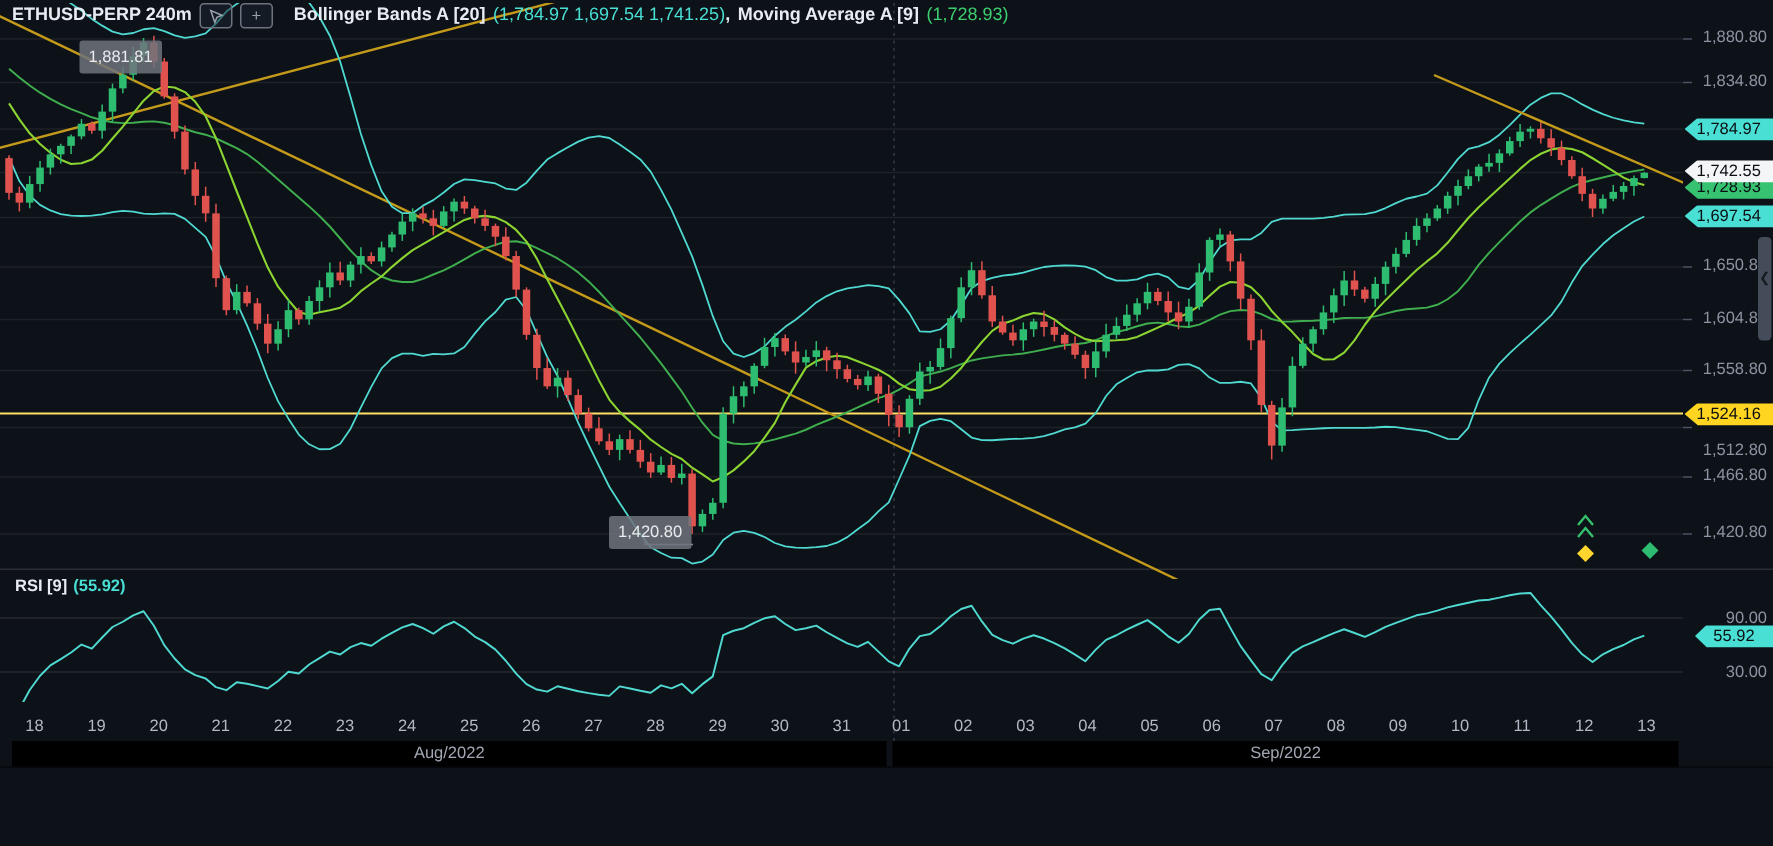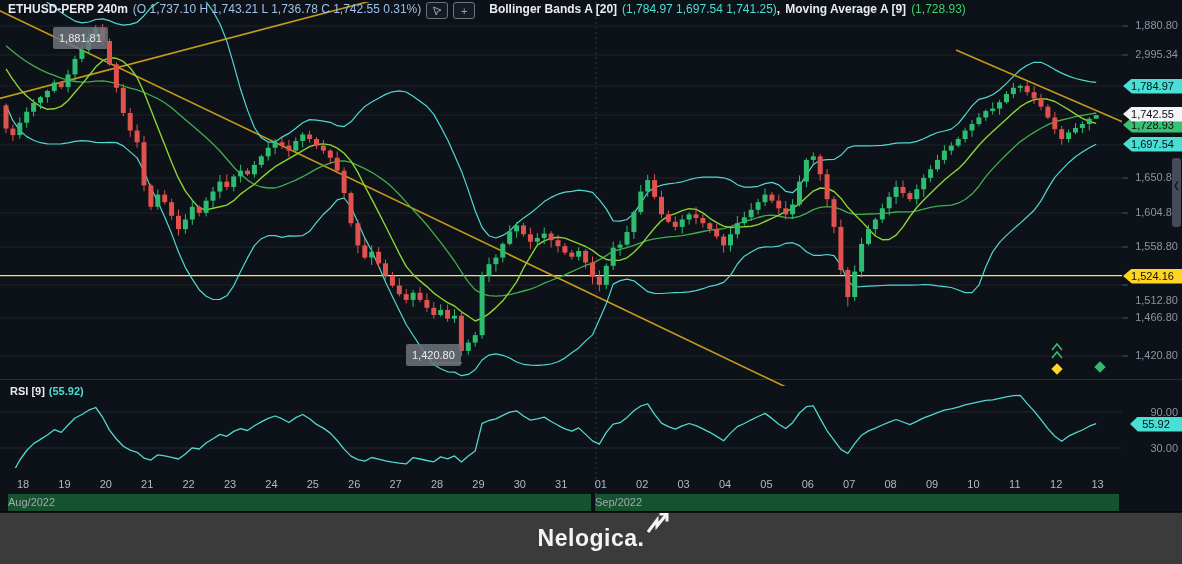--- a/index.html
+++ b/index.html
@@ -26,22 +26,22 @@
   .tick-label{position:absolute;left:1122px;width:56px;text-align:right;font-size:11px;
               color:#8d93a0;z-index:10;}
   .badge{position:absolute;left:1123px;width:59px;height:15px;line-height:15px;z-index:12;
          font-size:11px;font-weight:normal;color:#0a0d12;text-align:center;
          clip-path:polygon(0 50%,15% 0,100% 0,100% 100%,15% 100%);}
   .graylab{position:absolute;background:rgba(110,115,124,.85);color:#e9ebee;font-size:11px;
            padding:5px 6px;border-radius:2px;z-index:12;}
   
   .date-label{position:absolute;top:478px;width:26px;margin-left:-13px;text-align:center;
               font-size:11px;color:#b3b8c2;z-index:10;}
-  .month-bar{position:absolute;top:494px;height:17px;line-height:17px;background:#14532d;
-             font-size:11px;color:#a2a8b4;z-index:10;}
+  .month-bar{position:absolute;top:494px;height:17px;line-height:17px;background:#000000;
+             text-align:center;font-size:11px;color:#a2a8b4;z-index:10;}
   
   #rsi-title{position:absolute;left:10px;top:385px;font-size:11px;font-weight:bold;
              color:#e8ecf2;z-index:10;}
   #rsi-title .val{color:#49dfd4;font-weight:bold;margin-left:4px;}
   
   #vscroll{position:absolute;left:1172px;top:158px;width:9px;height:69px;background:#454c59;
            border-radius:3px;z-index:14;cursor:pointer;}
   #vscroll .arr{display:block;text-align:center;color:#171b22;font-size:9px;line-height:10px;
                 margin-top:22px;}
   
@@ -421,21 +421,20 @@
         <rect x="-4" y="-4" width="8" height="8" fill="#2ebd70" transform="translate(1100,367) rotate(45)"></rect>
         <path d="M430,359 L430,363 L462,363" fill="none" stroke="#8a8f98" stroke-width="1"></path>
       </g>
       <g clip-path="url(#rsiclip)">
         <path d="M6.0,472.5L12.9,472.7L19.8,460.0L26.7,450.5L33.6,443.6L40.5,439.4L47.4,435.0L54.3,429.7L61.2,432.4L68.1,425.0L75.0,418.0L81.9,414.5L88.8,410.2L95.7,407.5L102.6,417.2L109.5,430.1L116.4,439.0L123.3,446.3L130.2,450.1L137.1,452.3L144.0,458.1L150.9,460.1L157.8,454.8L164.7,455.8L171.6,457.4L178.5,459.0L185.4,454.0L192.3,447.8L199.2,449.0L206.1,443.0L213.0,438.8L219.9,434.4L226.8,436.3L233.7,431.4L240.6,428.7L247.5,430.5L254.4,425.8L261.3,421.9L268.2,418.3L275.1,416.0L282.0,418.7L288.9,422.5L295.8,417.6L302.7,414.5L309.6,418.7L316.5,424.4L323.4,428.1L330.3,433.1L337.2,440.5L344.1,449.1L351.0,456.1L357.9,459.7L364.8,461.1L371.7,457.5L378.6,459.2L385.5,460.8L392.4,462.1L399.3,463.2L406.2,463.9L413.1,457.6L420.0,459.0L426.9,460.5L433.8,461.8L440.7,456.9L447.6,458.9L454.5,455.9L461.4,462.1L468.3,456.1L475.2,450.9L482.1,423.4L489.0,420.5L495.9,418.8L502.8,415.3L509.7,412.2L516.6,410.8L523.5,416.0L530.4,420.1L537.3,418.8L544.2,417.1L551.1,421.5L558.0,425.3L564.9,428.9L571.8,431.2L578.7,427.9L585.6,434.4L592.5,440.9L599.4,444.2L606.3,432.4L613.2,424.1L620.1,422.7L627.0,417.4L633.9,410.8L640.8,406.0L647.7,403.8L654.6,414.3L661.5,423.2L668.4,426.7L675.3,429.1L682.2,425.8L689.1,423.5L696.0,425.7L702.9,428.8L709.8,432.3L716.7,436.4L723.6,440.8L730.5,433.1L737.4,426.6L744.3,423.5L751.2,419.8L758.1,416.5L765.0,413.4L771.9,418.4L778.8,424.2L785.7,428.5L792.6,422.7L799.5,413.0L806.4,406.7L813.3,405.8L820.2,418.6L827.1,430.8L834.0,440.2L840.9,449.4L847.8,453.5L854.7,443.6L861.6,435.2L868.5,430.9L875.4,428.1L882.3,425.0L889.2,422.1L896.1,419.5L903.0,422.0L909.9,424.6L916.8,421.4L923.7,417.9L930.6,415.3L937.5,412.7L944.4,410.2L951.3,408.9L958.2,407.1L965.1,404.9L972.0,403.3L978.9,401.8L985.8,400.3L992.7,399.8L999.6,398.4L1006.5,396.8L1013.4,395.7L1020.3,395.3L1027.2,403.6L1034.1,411.1L1041.0,419.6L1047.9,428.6L1054.8,436.2L1061.7,441.3L1068.6,436.2L1075.5,432.8L1082.4,430.0L1089.3,426.2L1096.2,423.7" fill="none" stroke="#4fd9d0" stroke-width="1.3" stroke-linejoin="round"></path>
       </g>
     </svg>
 
   <div id="header">
     <span class="sym">ETHUSD-PERP 240m</span>
-    <span class="ohlc">(O 1,737.10 H 1,743.21 L 1,736.78 C 1,742.55  0.31%)</span>
     <span class="hbtn">
       <svg width="10" height="10" viewBox="0 0 10 10">
         <path d="M1.5,1 L4.2,9 L5.6,5.6 L9,4.2 Z" fill="none" stroke="#9aa2ae" stroke-width="1"></path>
       </svg>
     </span>
     <span class="hbtn">
       <span>+</span>
     </span>
     <span class="ind-label">Bollinger Bands A [20]</span>
     <span class="bb-vals">(1,784.97  1,697.54 1,741.25)</span>
@@ -446,21 +445,21 @@
 
   <div class="graylab" id="hi-lab" style="left: 53px; top: 27px;">1,881.81</div>
   <div class="graylab" id="lo-lab" style="left: 406px; top: 344px;">1,420.80</div>
 
   <div id="rsi-title">
     <span>RSI [9]</span><span class="val">(55.92)</span>
   </div>
 
   <div id="overlays">
       <div class="tick-label" style="top: 19px;">1,880.80</div>
-      <div class="tick-label" style="top: 48px;">2,995.34</div>
+      <div class="tick-label" style="top: 48px;">1,834.80</div>
       <div class="tick-label" style="top: 171px;">1,650.80</div>
       <div class="tick-label" style="top: 206px;">1,604.80</div>
       <div class="tick-label" style="top: 240px;">1,558.80</div>
       <div class="tick-label" style="top: 294px;">1,512.80</div>
       <div class="tick-label" style="top: 311px;">1,466.80</div>
       <div class="tick-label" style="top: 349px;">1,420.80</div>
       <div class="badge" style="top: 78.5px; background: rgb(73, 223, 212);">1,784.97</div>
       <div class="badge" style="top: 117.5px; background: rgb(55, 194, 113);">1,728.93</div>
       <div class="badge" style="top: 106.5px; background: rgb(243, 245, 247); z-index: 13;">1,742.55</div>
       <div class="badge" style="top: 136.5px; background: rgb(73, 223, 212);">1,697.54</div>
@@ -496,22 +495,13 @@
       <div class="date-label" style="left: 1056.2px;">12</div>
       <div class="date-label" style="left: 1097.6px;">13</div>
       <div class="month-bar" style="left: 8px; width: 583px;">Aug/2022</div>
       <div class="month-bar" style="left: 595px; width: 524px;">Sep/2022</div>
     </div>
 
   <div id="vscroll">
     <span class="arr">❮</span>
   </div>
 
-  <div id="footer">
-    <div id="brand">
-      <span>Nelogica.</span>
-      <svg width="24" height="20" viewBox="0 0 24 20">
-        <path d="M2,19 L11,7 L11,13 L20,2" fill="none" stroke="#f4f4f4" stroke-width="3"></path>
-        <path d="M13.5,1 L21,1 L21,8.5" fill="none" stroke="#f4f4f4" stroke-width="3"></path>
-      </svg>
-    </div>
-  </div>
 </div>
 
 </body></html>

